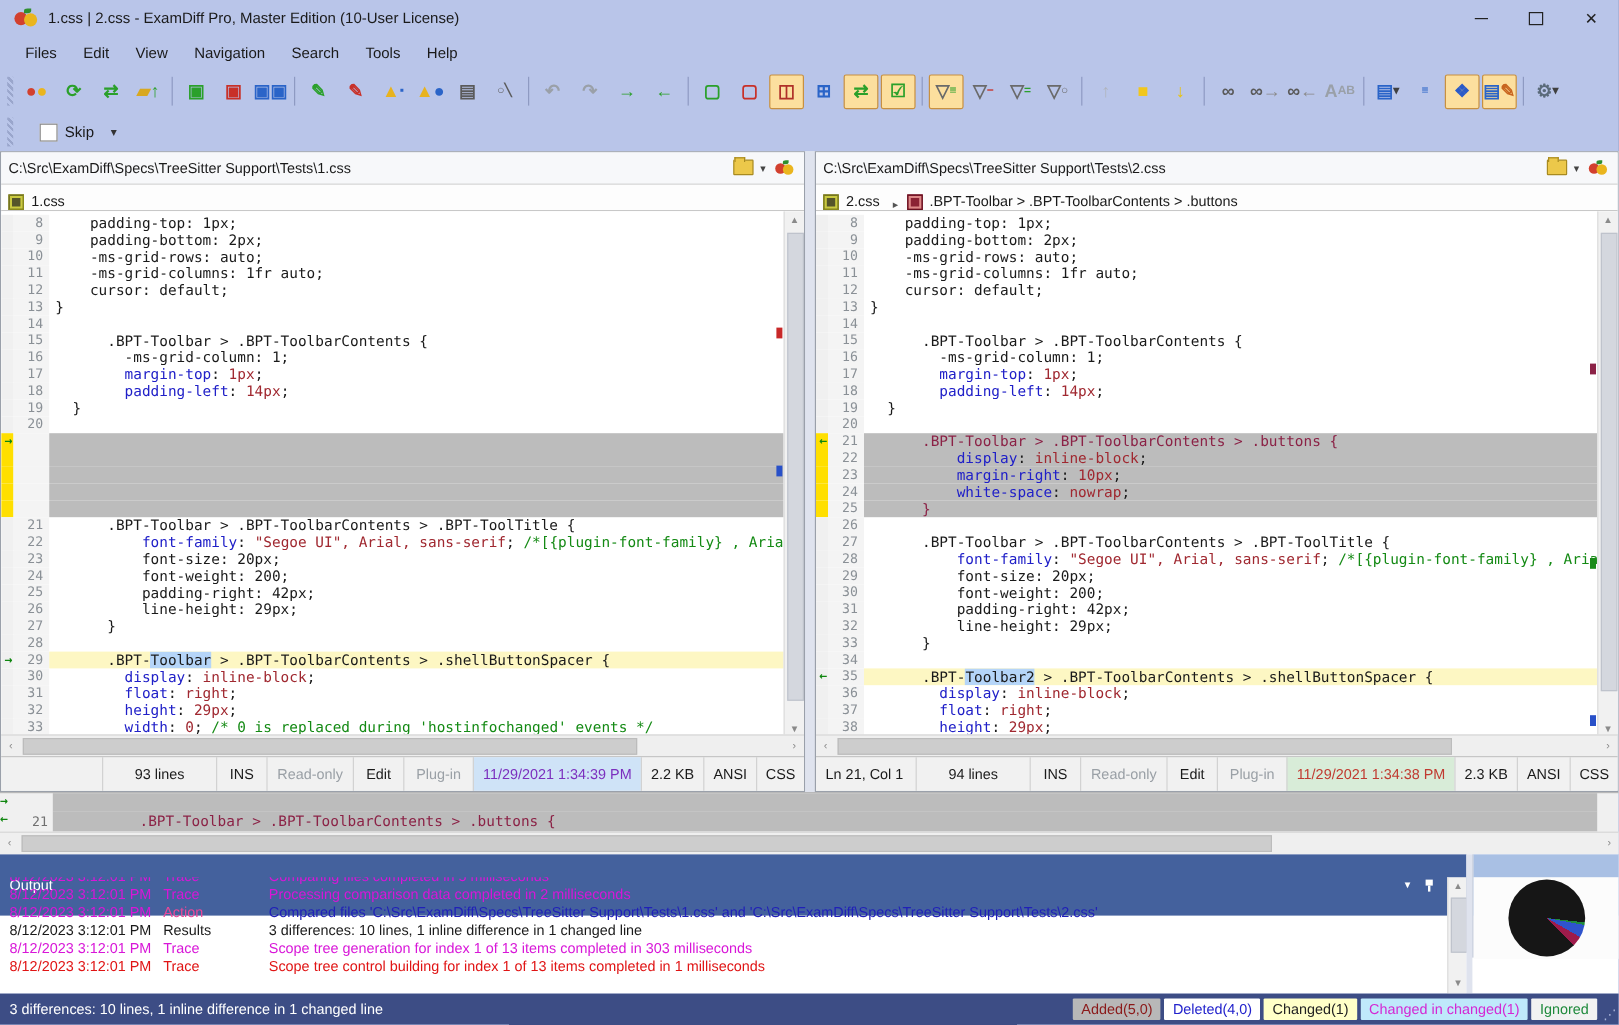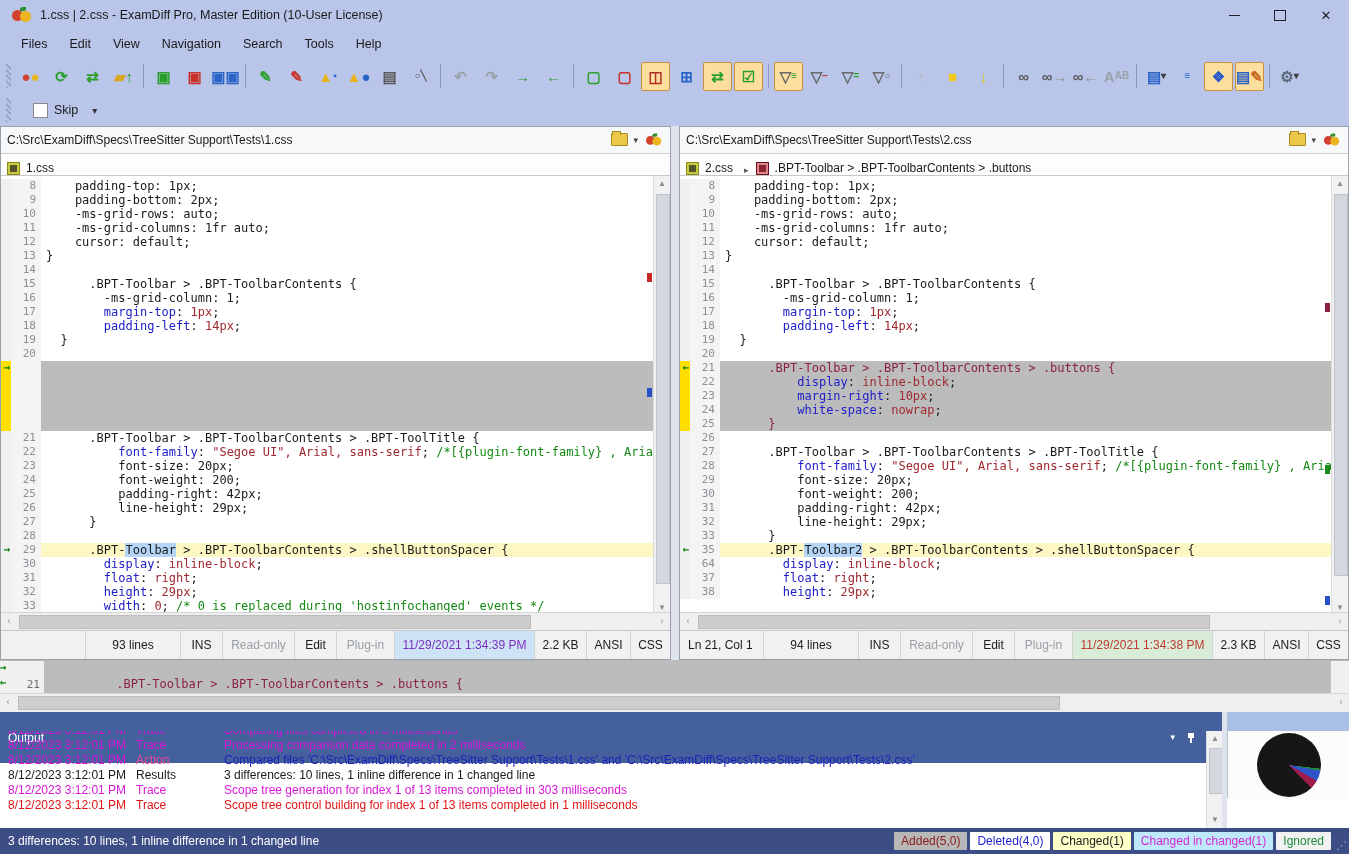--- a/index.html
+++ b/index.html
@@ -662,29 +662,34 @@
               <div class="mkcol"></div>
               <div class="lncol">32</div>
               <div class="txtcol"><span class="c-p">          line-height: 29px;</span></div>
             </div>
             <div class="crow">
               <div class="mkcol"></div>
               <div class="lncol">33</div>
               <div class="txtcol"><span class="c-p">      }</span></div>
             </div>
             <div class="crow">
+              <div class="mkcol"></div>
+              <div class="lncol">34</div>
+              <div class="txtcol"></div>
+            </div>
+            <div class="crow">
               <div class="mkcol">
                 <span class="mk-arrow">←</span>
               </div>
               <div class="lncol">35</div>
               <div class="txtcol yel"><span class="c-p">      .BPT-</span><span class="c-hl">Toolbar2</span><span class="c-p"> &gt; .BPT-ToolbarContents &gt; .shellButtonSpacer {</span></div>
             </div>
             <div class="crow">
               <div class="mkcol"></div>
-              <div class="lncol">64</div>
+              <div class="lncol">36</div>
               <div class="txtcol"><span class="c-p">        </span><span class="c-b">display</span><span class="c-p">: </span><span class="c-r">inline-block</span><span class="c-p">;</span></div>
             </div>
             <div class="crow">
               <div class="mkcol"></div>
               <div class="lncol">37</div>
               <div class="txtcol"><span class="c-p">        </span><span class="c-b">float</span><span class="c-p">: </span><span class="c-r">right</span><span class="c-p">;</span></div>
             </div>
             <div class="crow">
               <div class="mkcol"></div>
               <div class="lncol">38</div>

